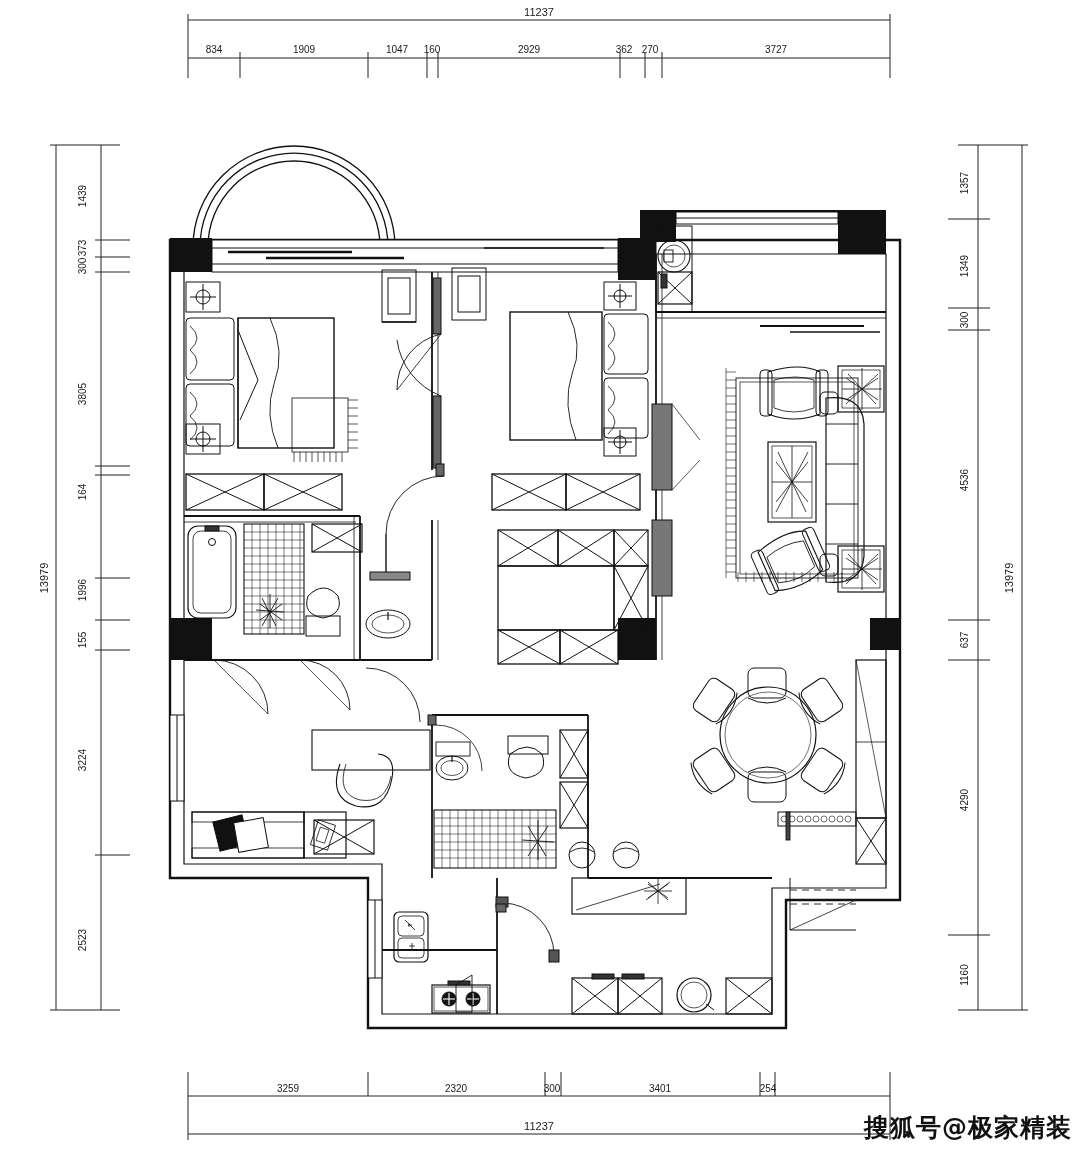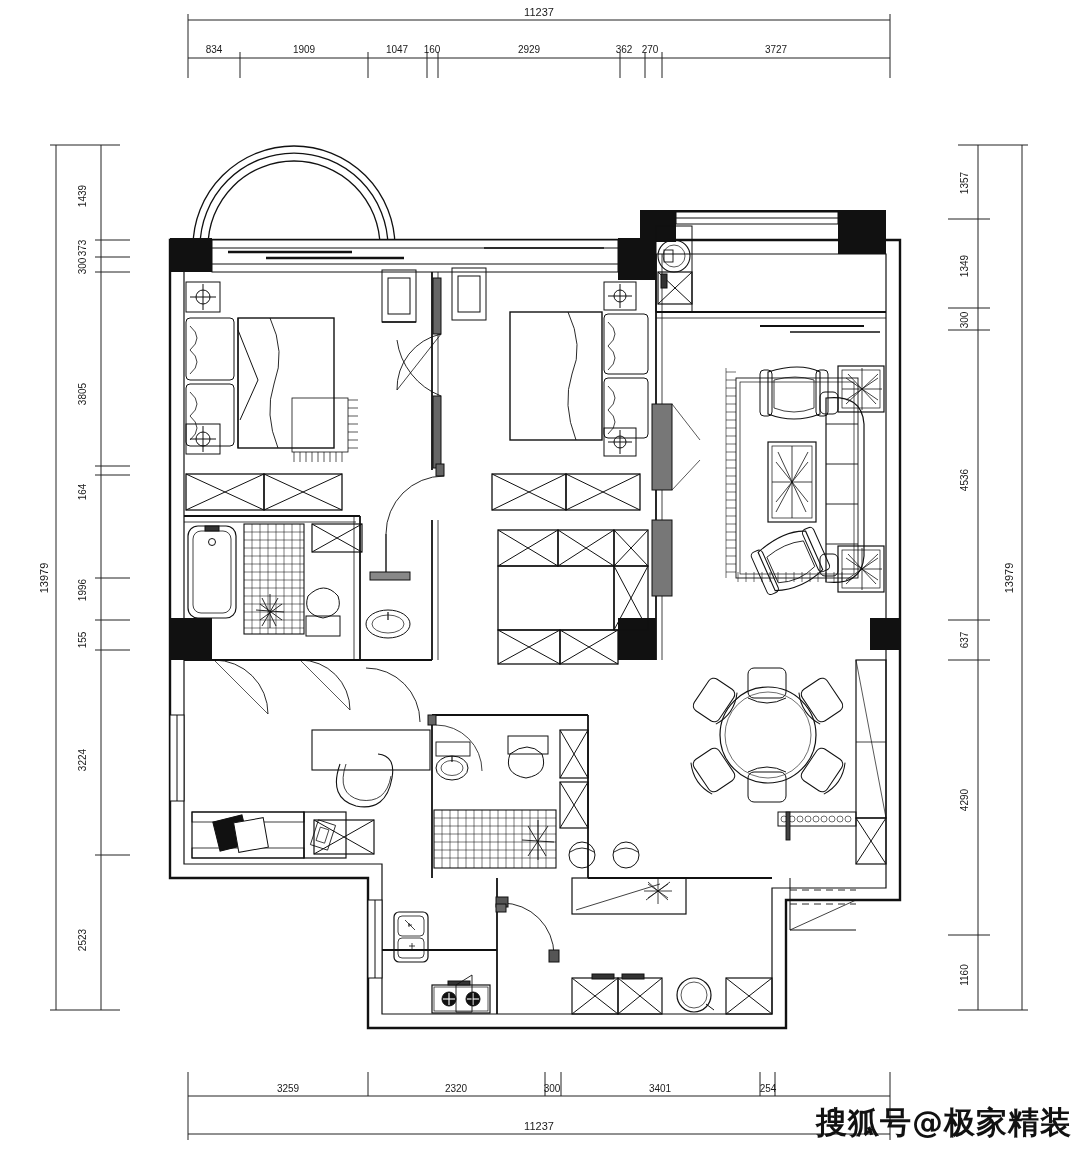--- a/index.html
+++ b/index.html
@@ -1,20 +1,20 @@
 <!DOCTYPE html>
 <html><head>
 <meta charset="utf-8">
 <style>
   html,body{margin:0;padding:0;background:#ffffff;}
   body{width:1080px;height:1154px;position:relative;overflow:hidden;
        font-family:"Liberation Sans",sans-serif;color:#111;}
   #plan{position:absolute;left:0;top:0;width:1080px;height:1154px;}
   .wm{position:absolute;right:8px;bottom:10px;display:flex;align-items:center;gap:4px;
-      font-family:"DejaVu Sans",sans-serif;font-size:31px;font-weight:700;color:#111;
+      font-family:"DejaVu Sans",sans-serif;font-size:25px;font-weight:700;color:#111;
       letter-spacing:1px;white-space:nowrap;}
   svg{display:block;}
   text{font-family:"Liberation Sans",sans-serif;fill:#1a1a1a;}
 </style>
 </head>
 <body>
 
 <div id="plan">
 <svg width="1080" height="1154" viewBox="0 0 1080 1154" xmlns="http://www.w3.org/2000/svg">
   <rect x="0" y="0" width="1080" height="1154" fill="#ffffff"></rect>

